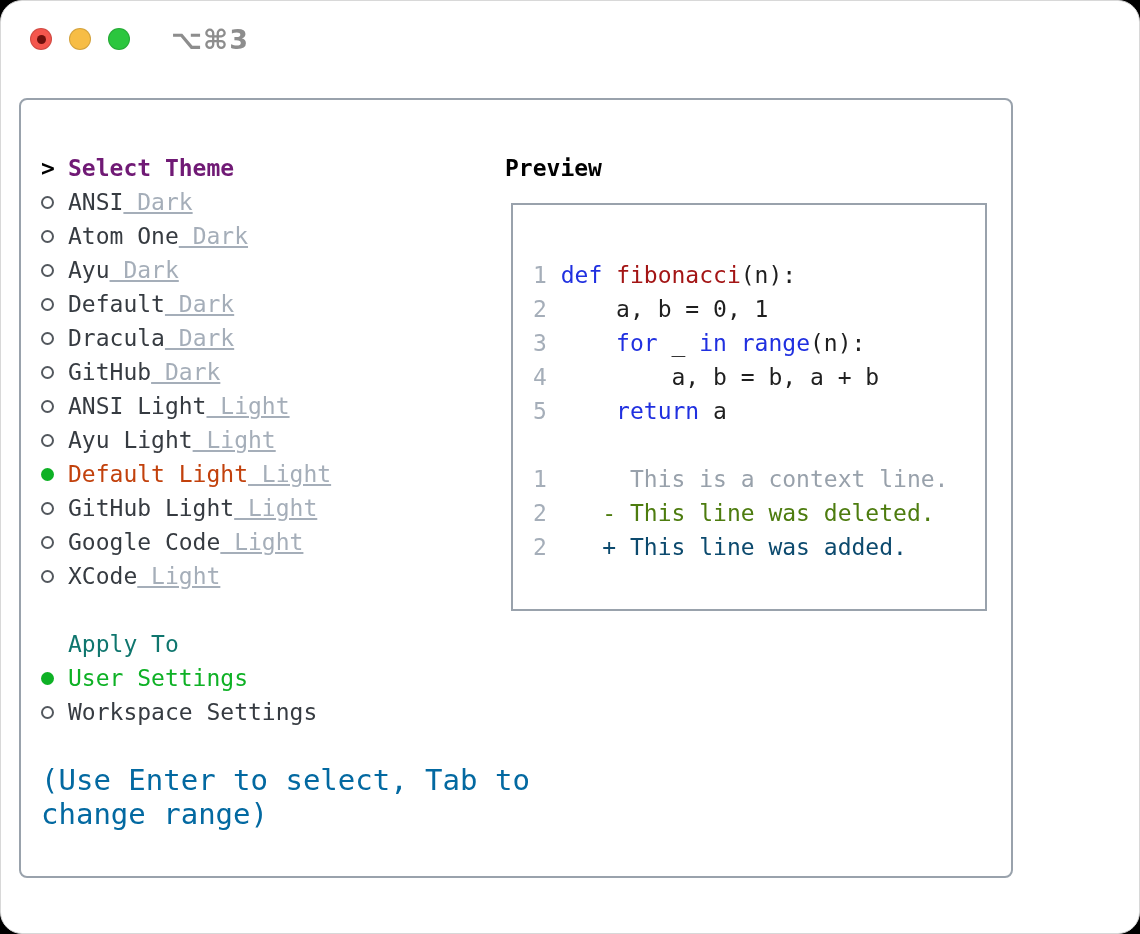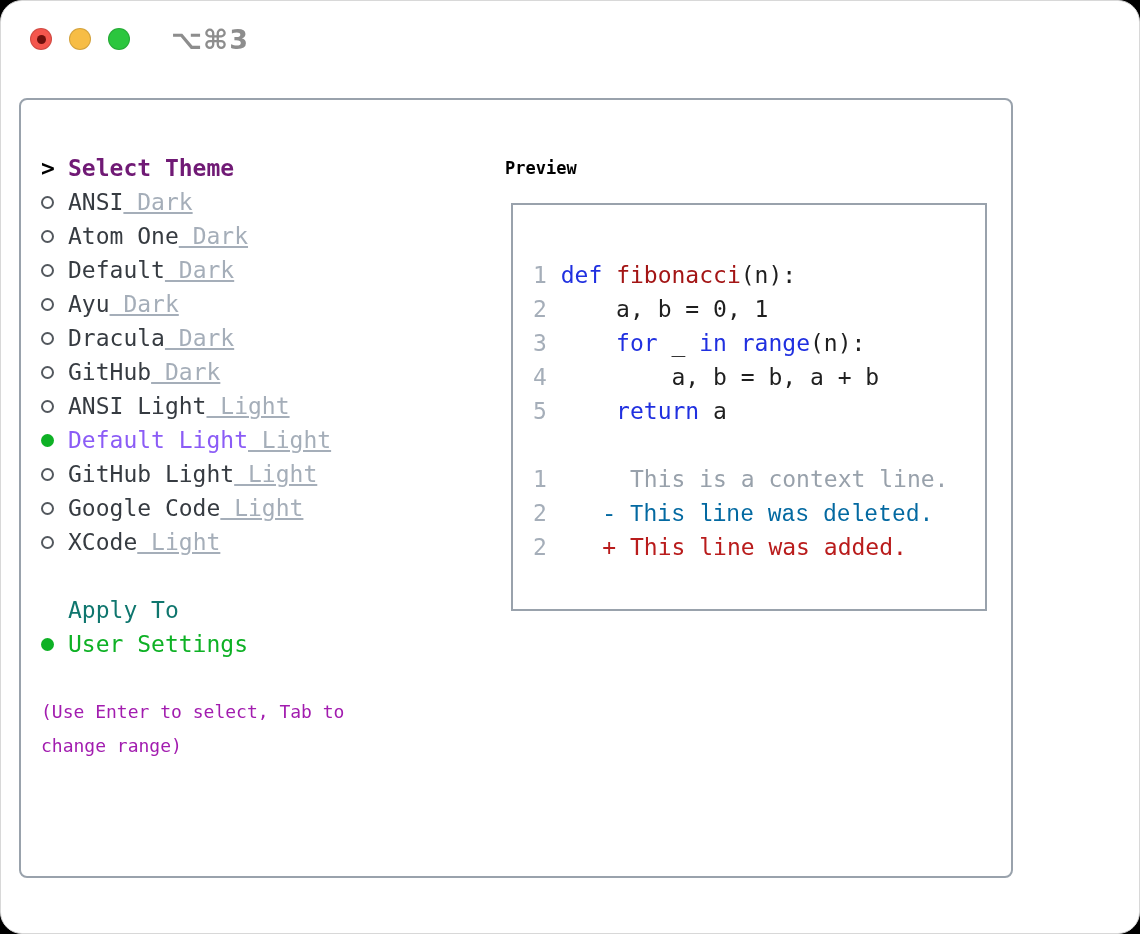--- a/index.html
+++ b/index.html
@@ -50,46 +50,46 @@
   }
   .hdr-prefix { font-weight:bold; color:#000; font-size:23px; }
   .row-header .label { font-weight:bold; color:#701a75; }
   .circle {
     width:13px; height:13px; border-radius:50%; box-sizing:border-box;
     border:2px solid #53585e; margin-top:1px;
   }
   .circle.filled { border:none; background:#0eb125; }
   .t-name { color:#363b41;margin-top:20px; }
   .t-var  { color:#a5aeb9;text-decoration:underline; }
-  .row.sel .t-name { color:#8b5cf6; }
+  .row.sel .t-name { color:#c2410c; }
   .spacer { height:34px; }
   .apply-title { color:#0f766e; }
-  .hint { font-size:18px; line-height:34px; color:#a21caf; white-space:pre; }
+  .hint { font-size:29px; line-height:34px; color:#0369a1; white-space:pre; }
   
   .preview-label {
     position:absolute; left:484px; top:51px; height:34px; line-height:34px;
-    font-size:17px; font-weight:bold; color:#000;
+    font-size:23px; font-weight:bold; color:#000;
   }
   .preview-box {
     position:absolute; left:490px; top:103px; width:476px; height:408px;
     border:2px solid #99a2ac; box-sizing:border-box; background:#fff;
     padding:53px 0 0 20px; overflow:hidden;
   }
   .cline {
     margin:0; font-family:"DejaVu Sans Mono", monospace;
     font-size:23px; line-height:34px; height:34px; white-space:pre;
     color:#1f1f1f;
   }
   .ln    { color:#a5aeb9; }
   .kw    { color:#2030e0; }
   .fn    { color:#a31515; }
   .plain { color:#1f1f1f; }
   .ctx   { color:#98a1ab; }
-  .del   { color:#0369a1;font-family:Liberation Mono, monospace; }
-  .add   { color:#b91c1c; }
+  .del   { color:#4d7c0f; }
+  .add   { color:#0c4a6e; }
 </style>
 </head>
 <body>
 
 <div class="window">
 
   <div class="titlebar">
     <div class="light light-close"></div>
     <div class="light light-min"></div>
     <div class="light light-zoom"></div>
@@ -104,33 +104,36 @@
       </div>
 
       <div id="theme-list">
           <div class="row">
     <span class="prefix"><span class="circle"></span></span><span class="txt"><span class="t-name">ANSI</span><span class="t-var"> Dark</span></span>
   </div>
           <div class="row">
     <span class="prefix"><span class="circle"></span></span><span class="txt"><span class="t-name">Atom One</span><span class="t-var"> Dark</span></span>
   </div>
           <div class="row">
-    <span class="prefix"><span class="circle"></span></span><span class="txt"><span class="t-name">Default</span><span class="t-var"> Dark</span></span>
+    <span class="prefix"><span class="circle"></span></span><span class="txt"><span class="t-name">Ayu</span><span class="t-var"> Dark</span></span>
   </div>
           <div class="row">
-    <span class="prefix"><span class="circle"></span></span><span class="txt"><span class="t-name">Ayu</span><span class="t-var"> Dark</span></span>
+    <span class="prefix"><span class="circle"></span></span><span class="txt"><span class="t-name">Default</span><span class="t-var"> Dark</span></span>
   </div>
           <div class="row">
     <span class="prefix"><span class="circle"></span></span><span class="txt"><span class="t-name">Dracula</span><span class="t-var"> Dark</span></span>
   </div>
           <div class="row">
     <span class="prefix"><span class="circle"></span></span><span class="txt"><span class="t-name">GitHub</span><span class="t-var"> Dark</span></span>
   </div>
           <div class="row">
     <span class="prefix"><span class="circle"></span></span><span class="txt"><span class="t-name">ANSI Light</span><span class="t-var"> Light</span></span>
+  </div>
+          <div class="row">
+    <span class="prefix"><span class="circle"></span></span><span class="txt"><span class="t-name">Ayu Light</span><span class="t-var"> Light</span></span>
   </div>
           <div class="row sel">
     <span class="prefix"><span class="circle filled"></span></span><span class="txt"><span class="t-name">Default Light</span><span class="t-var"> Light</span></span>
   </div>
           <div class="row">
     <span class="prefix"><span class="circle"></span></span><span class="txt"><span class="t-name">GitHub Light</span><span class="t-var"> Light</span></span>
   </div>
           <div class="row">
     <span class="prefix"><span class="circle"></span></span><span class="txt"><span class="t-name">Google Code</span><span class="t-var"> Light</span></span>
   </div>
@@ -141,20 +144,23 @@
 
       <div class="spacer"></div>
 
       <div class="row">
         <span class="prefix"></span><span class="label apply-title">Apply To</span>
       </div>
 
       <div id="apply-list">
           <div class="row sel">
     <span class="prefix"><span class="circle filled"></span></span><span class="txt"><span class="t-name" style="color: rgb(14, 177, 37);">User Settings</span><span class="t-var"></span></span>
+  </div>
+          <div class="row">
+    <span class="prefix"><span class="circle"></span></span><span class="txt"><span class="t-name">Workspace Settings</span><span class="t-var"></span></span>
   </div>
         </div>
 
       <div class="spacer"></div>
 
       <div class="hint">(Use Enter to select, Tab to</div>
       <div class="hint">change range)</div>
     </div>
 
     <div class="preview-label">Preview</div>

